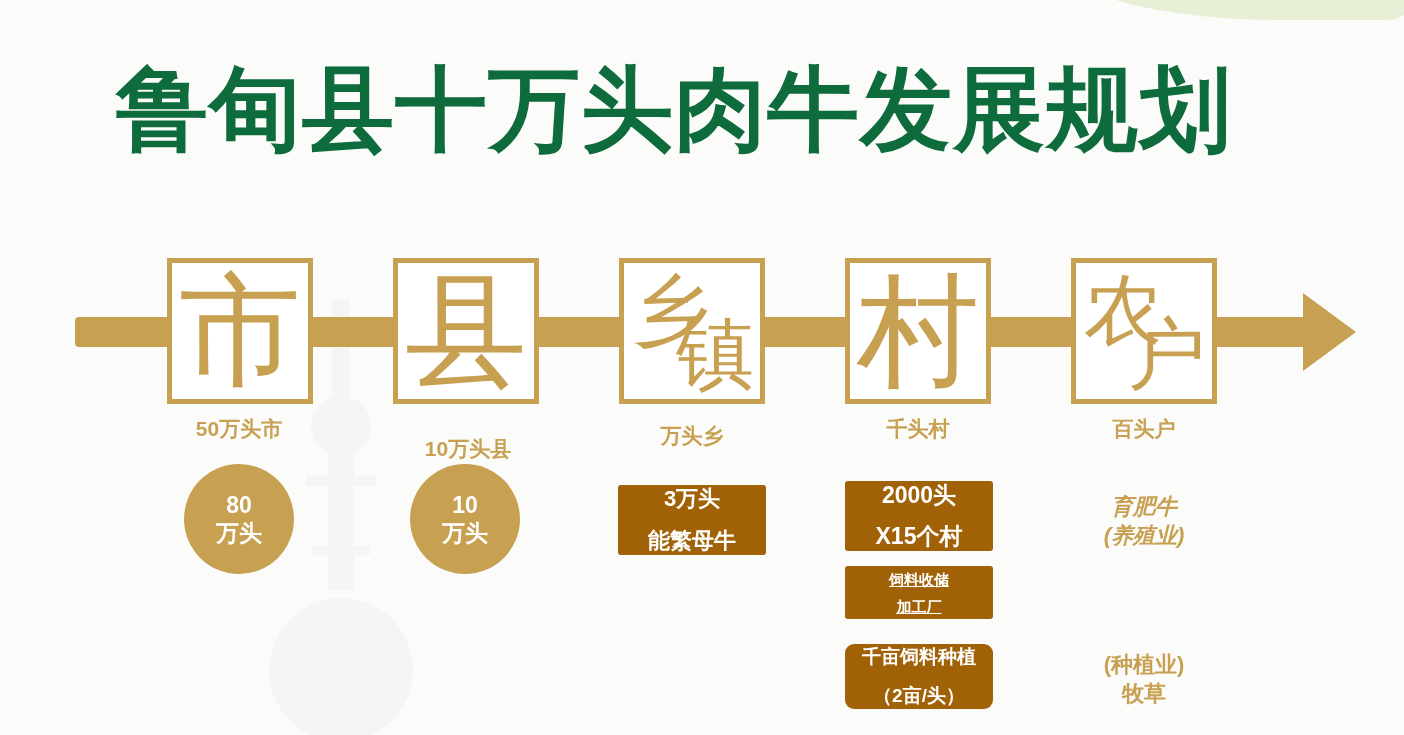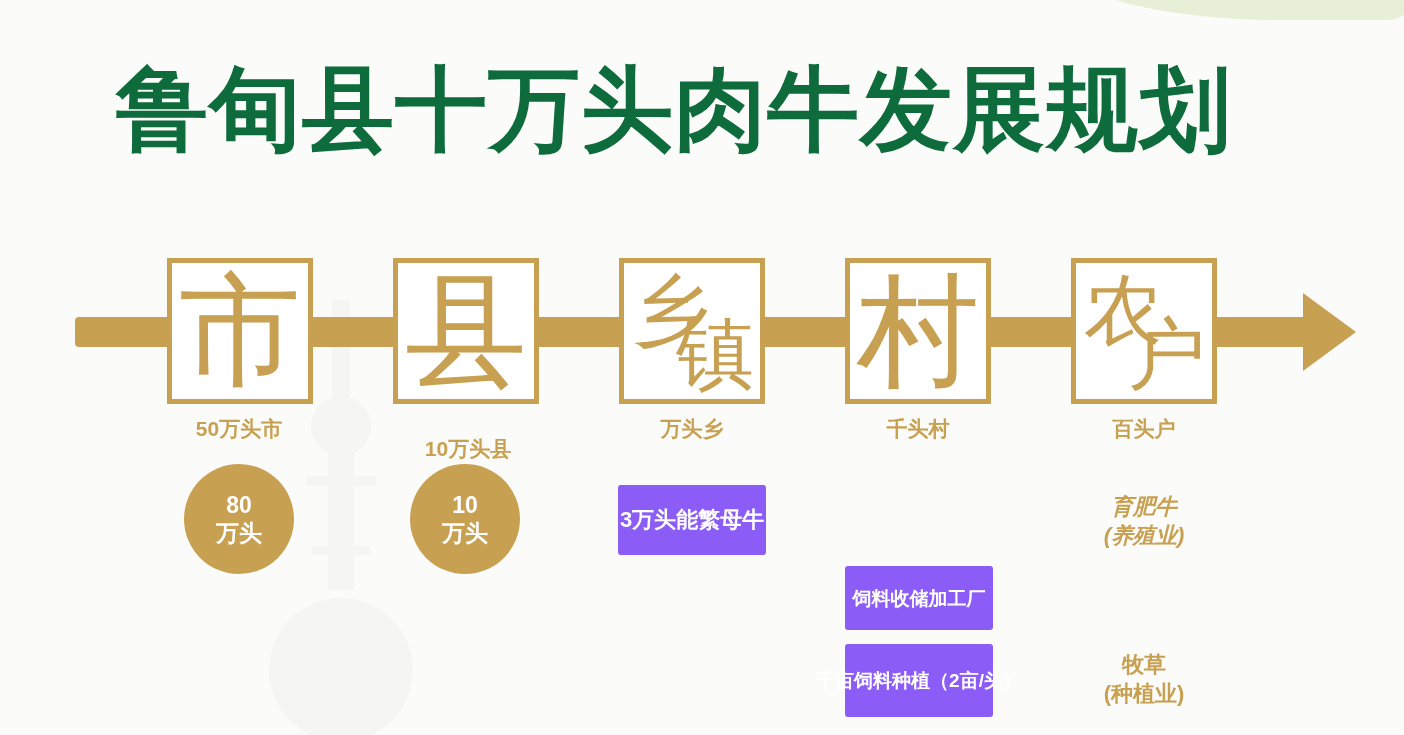--- a/index.html
+++ b/index.html
@@ -142,28 +142,28 @@
     display: flex;
     flex-direction: column;
     align-items: center;
     justify-content: center;
     text-align: center;
   }
 
   
   .gold-box {
     position: absolute;
-    background: #8b5cf6;
+    background: #a16207;
     color: #ffffff;
     font-weight: bold;
     border-radius: 3px;
     display: flex;
-    flex-direction: row;
+    flex-direction: column;
     align-items: center;
-    justify-content: center;
+    justify-content: space-between;
     text-align: center;
     box-sizing: border-box;
   }
   .gb-line { display: block; white-space: nowrap; }
 
   
   .gold-text {
     position: absolute;
     width: 200px;
     text-align: center;
@@ -206,21 +206,21 @@
     <span class="glyph glyph-single">县</span>
   </div>
   <div class="stage-label" style="left:363px;margin-top:20px;">10万头县</div>
 
   <div class="stage-box" style="left:619px; top:258px;">
     <span class="glyph glyph-pair">
       <span class="gp-a">乡</span>
       <span class="gp-b">镇</span>
     </span>
   </div>
-  <div class="stage-label" style="left:587px;">万头乡</div>
+  <div class="stage-label" style="left:587px;margin-top:7px;">万头乡</div>
 
   <div class="stage-box" style="left:845px; top:258px;">
     <span class="glyph glyph-single">村</span>
   </div>
   <div class="stage-label" style="left:813px;">千头村</div>
 
   <div class="stage-box" style="left:1071px; top:258px;">
     <span class="glyph glyph-pair">
       <span class="gp-a">农</span>
       <span class="gp-b">户</span>
@@ -236,35 +236,39 @@
   <div class="circle" style="left:410px; top:464px;">
     <span>10</span>
     <span>万头</span>
   </div>
 
   <div class="gold-box" style="left:618px; top:485px; width:148px; height:70px; font-size:22px; line-height:28px;">
     <span class="gb-line">3万头</span>
     <span class="gb-line">能繁母牛</span>
   </div>
 
-
-  <div class="gold-box" style="left:845px; top:566px; width:148px; height:64px; font-size:19px; line-height:27px;">
+  <div class="gold-box" style="left:845px; top:481px; width:148px; height:70px; font-size:23px; line-height:29px;">
+    <span class="gb-line">2000头</span>
+    <span class="gb-line">X15个村</span>
+  </div>
+
+  <div class="gold-box" style="left:845px; top:566px; width:148px; height:53px; font-size:15px; line-height:27px;text-decoration:underline;">
     <span class="gb-line">饲料收储</span>
     <span class="gb-line">加工厂</span>
   </div>
 
-  <div class="gold-box" style="left:845px; top:644px; width:148px; height:73px; font-size:19px; line-height:26px;">
+  <div class="gold-box" style="left:845px; top:644px; width:148px; height:65px; font-size:19px; line-height:26px;border-radius:9px;">
     <span class="gb-line">千亩饲料种植</span>
     <span class="gb-line">（2亩/头）</span>
   </div>
 
   <div class="gold-text" style="left:1044px; top:492px;font-style:italic;">
     <span class="gt-line">育肥牛</span>
     <span class="gt-line">(养殖业)</span>
   </div>
 
 
   <div class="gold-text" style="left:1044px; top:650px;">
+    <span class="gt-line">(种植业)</span>
     <span class="gt-line">牧草</span>
-    <span class="gt-line">(种植业)</span>
   </div>
 
 </div>
 
 </body></html>

